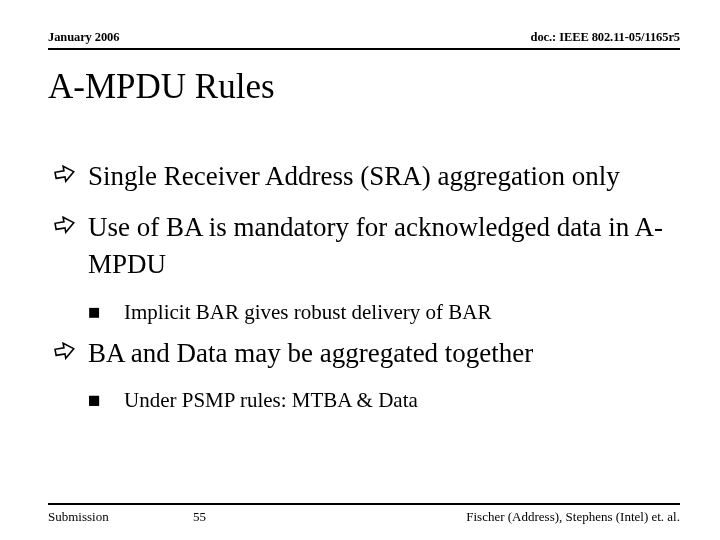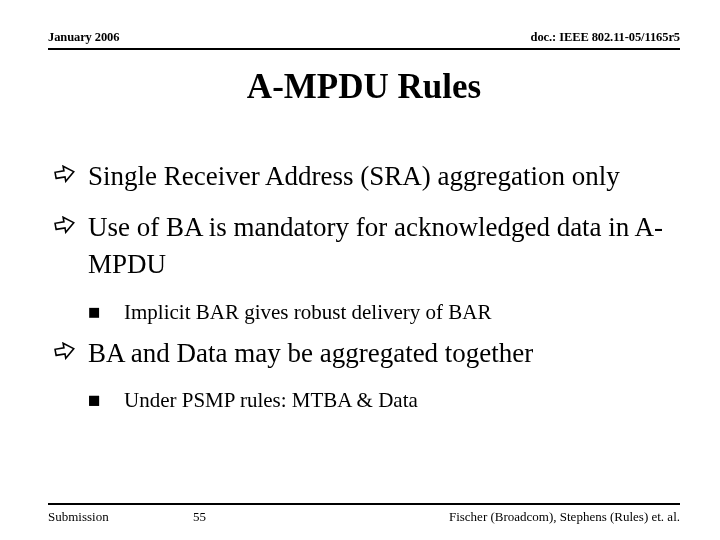--- a/index.html
+++ b/index.html
@@ -61,24 +61,23 @@
     white-space: nowrap;
     text-align: center;
   }
 
   
   .title {
     position: absolute;
     left: 48px;
     top: 66px;
     width: 632px;
-    text-align: center;
     font-size: 35px;
     line-height: 42px;
-    font-weight: bold;
+    font-weight: normal;
     white-space: nowrap;
   }
 
   
   .body {
     position: absolute;
     left: 52px;
     top: 158px;
     width: 630px;
   }
@@ -221,16 +220,16 @@
       <span class="marker">■</span>
       <span>Under PSMP rules: MTBA &amp; Data</span>
     </div>
 
   </div>
 
   <div class="footer-rule"></div>
   <div class="footer">
     <div class="footer-left">Submission</div>
     <div class="footer-page">55</div>
-    <div class="footer-right">Fischer (Broadcom), Stephens (Rules) et. al.</div>
+    <div class="footer-right">Fischer (Address), Stephens (Intel) et. al.</div>
   </div>
 
 </div>
 
 </body></html>

